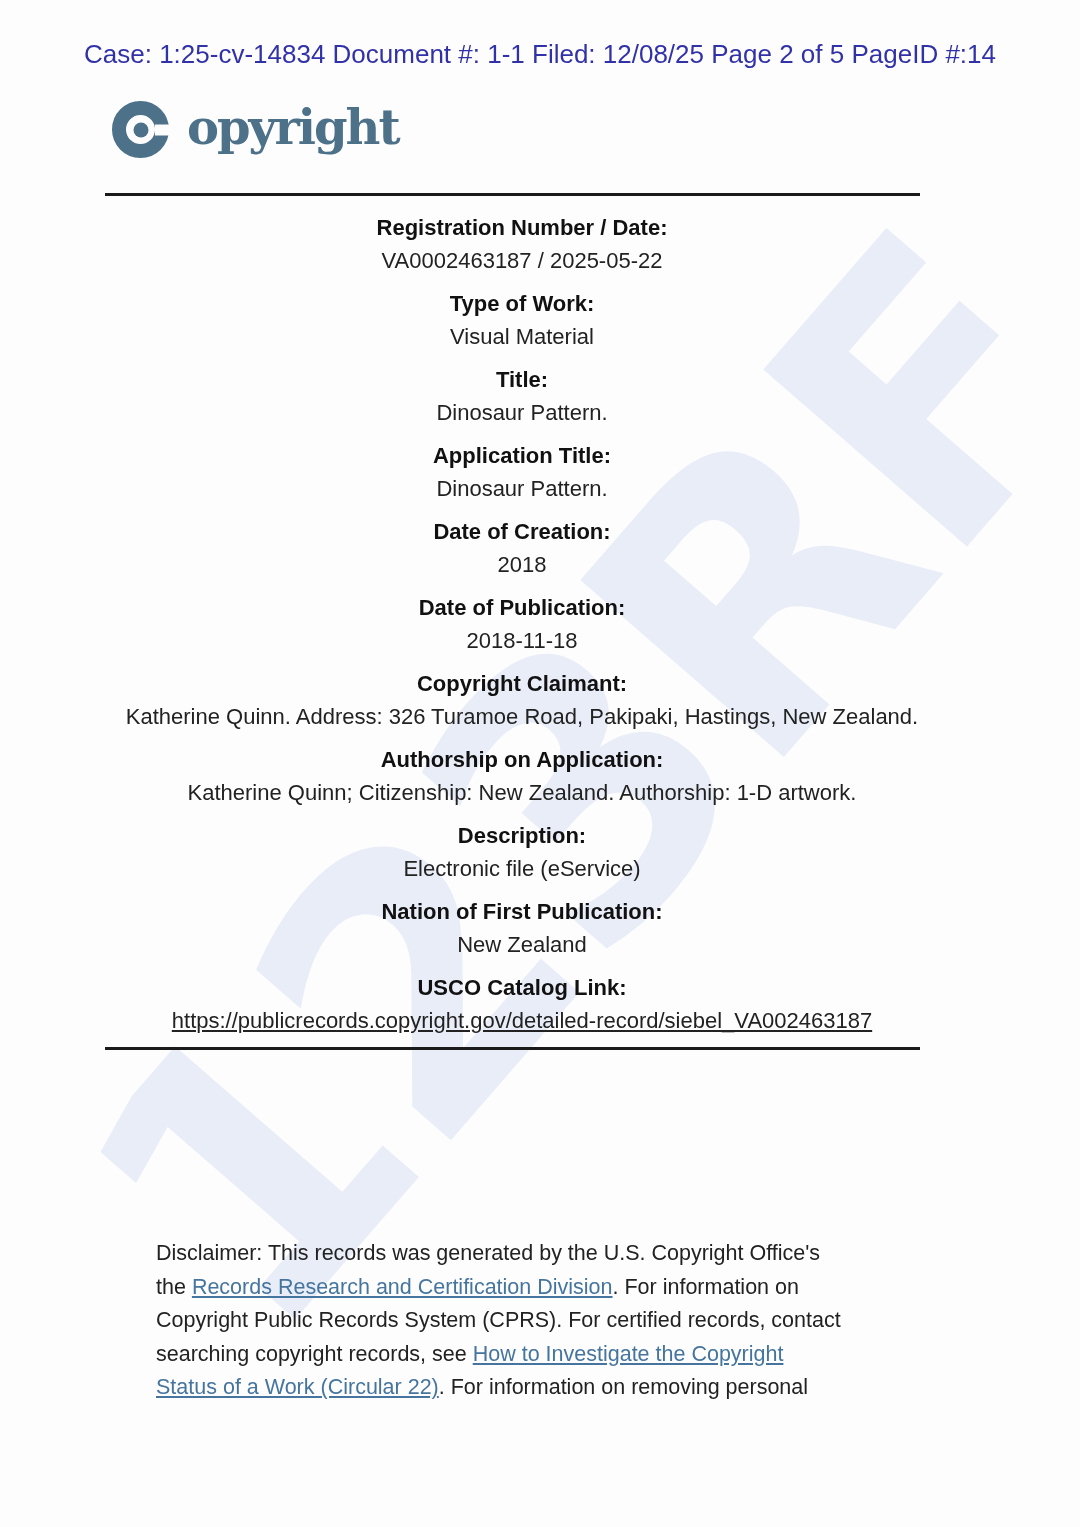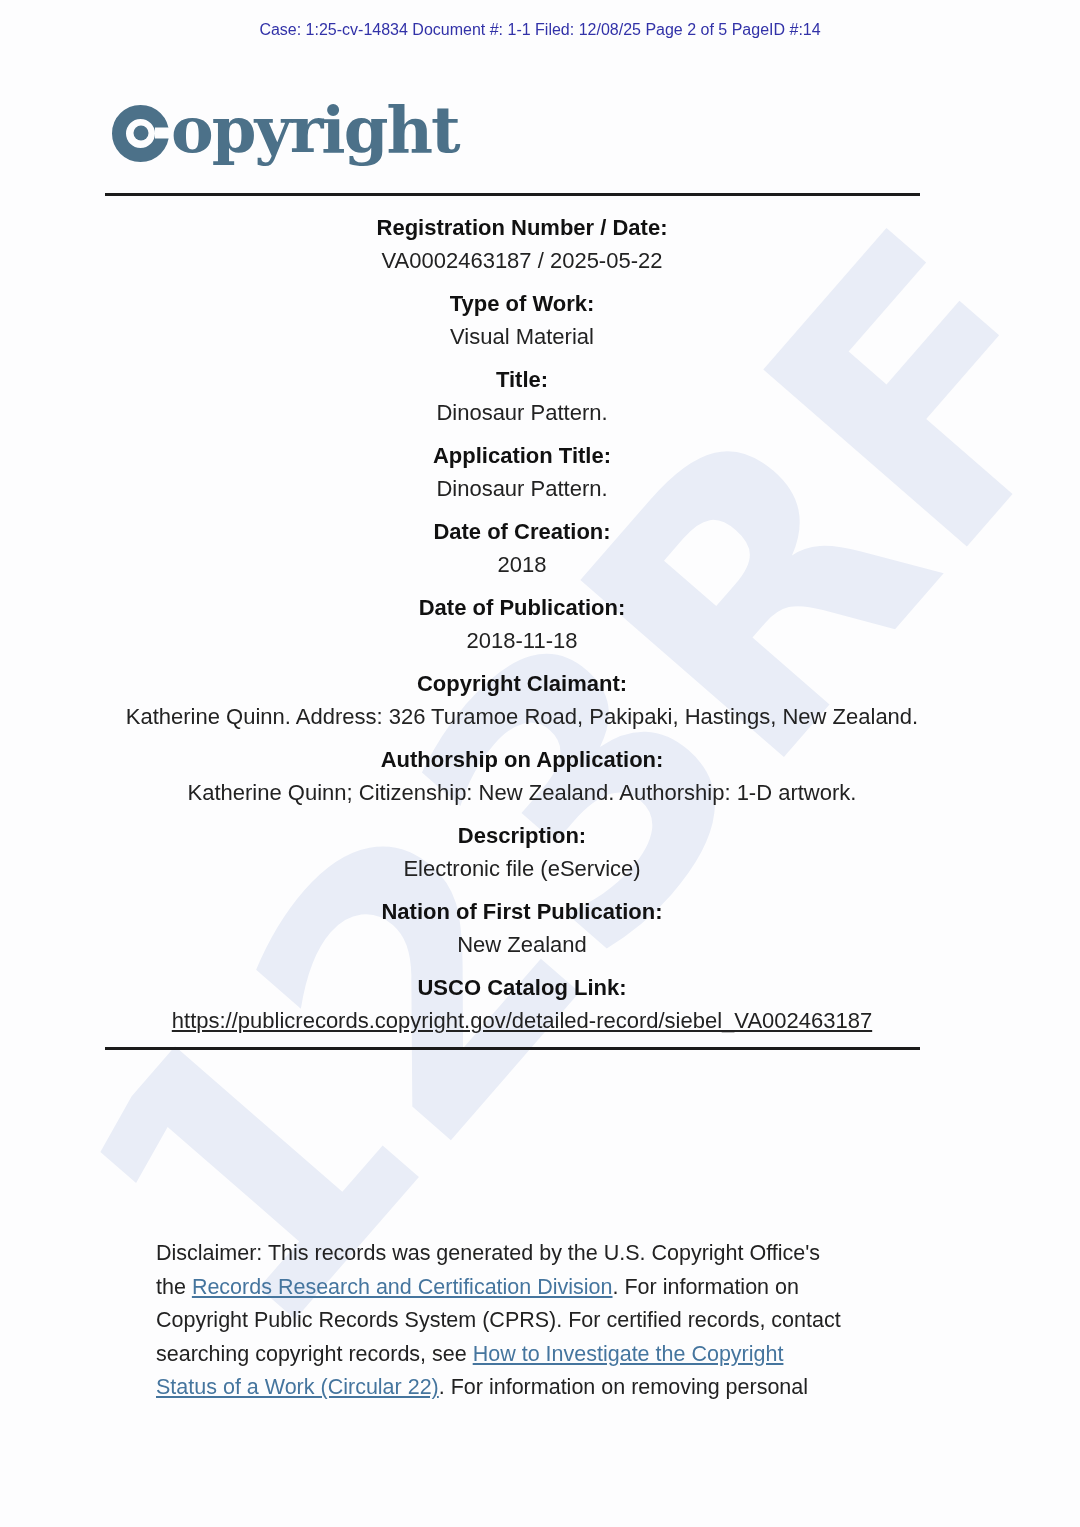--- a/index.html
+++ b/index.html
@@ -13,22 +13,22 @@
   .watermark {
     position:absolute; left:-160px; top:600px; width:1500px;
     text-align:center; line-height:1;
     font-family:"DejaVu Sans", sans-serif; font-weight:bold;
     font-size:370px; letter-spacing:-6px;
     color:var(--watermark,#e9edf7);
     transform:rotate(-49deg); transform-origin:center;
     user-select:none; z-index:0; white-space:nowrap;
   }
   .stamp {
-    position:absolute; top:21px; left:0; width:100%;
-    text-align:center; font-size:16px;
+    position:absolute; top:39px; left:0; width:100%;
+    text-align:center; font-size:26px;
     color:var(--stamp,#3232a8); z-index:1;
   }
   .logo {
     position:absolute; top:101px; left:112px;
     display:flex; align-items:center;
     color:var(--logo,#4c7189); z-index:1;
   }
   .logo-ring {
     box-sizing:border-box; width:57px; height:57px;
     border:14px solid currentColor; border-radius:50%;
@@ -38,22 +38,22 @@
     content:""; position:absolute; right:-14px; top:50%;
     transform:translateY(-50%); width:14px; height:11px; background:#fdfdfe;
   }
   .logo-ring::after {   
     content:""; position:absolute; left:50%; top:50%;
     transform:translate(-50%,-50%); width:15px; height:15px;
     border-radius:50%; background:currentColor;
   }
   .logo-text {
     font-family:"DejaVu Serif", serif; font-weight:bold;
-    font-size:64px; letter-spacing:-2px; line-height:1;
-    margin-left:2px; position:relative; top:-3px;
+    font-size:48px; letter-spacing:-2px; line-height:1;
+    margin-left:18px; position:relative; top:-3px;
   }
   .doc { position:absolute; left:105px; top:193px; width:815px; z-index:1; }
   .rule { height:3px; background:var(--rule,#1b1b1b); }
   .fields { padding:15px 0 0 19px; }
   .field { margin-bottom:10px;text-align:center; }
   .field-label { font-weight:bold; font-size:22px; line-height:33px; color:var(--label,#111); }
   .field-value { font-size:22px; line-height:33px; color:var(--text,#222); max-width:800px; }
   .field-value.u { text-decoration:underline; display:inline-block; }
   .footer-rule { margin-top:4px; }
   .disclaimer {

